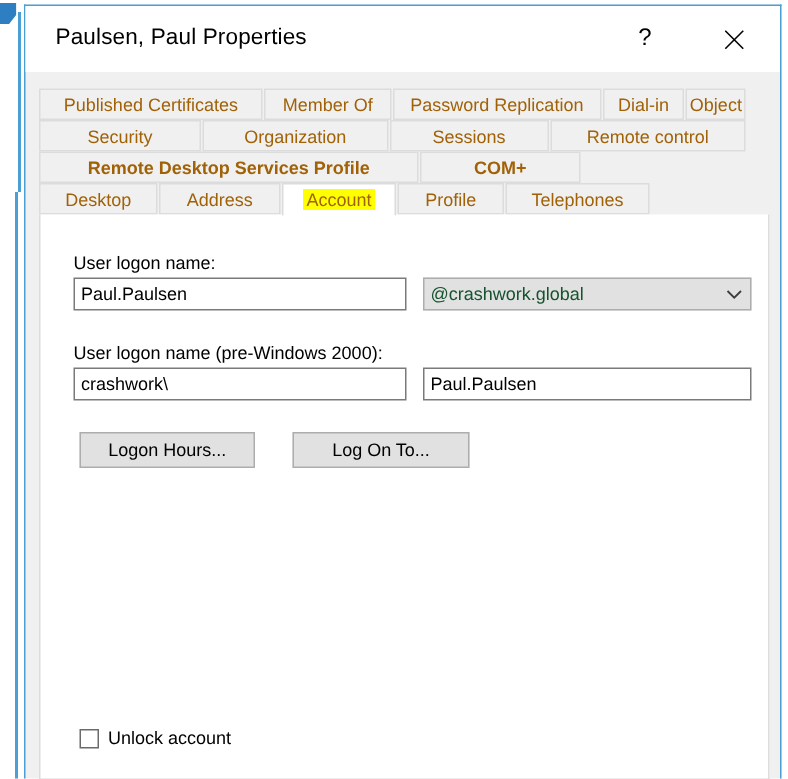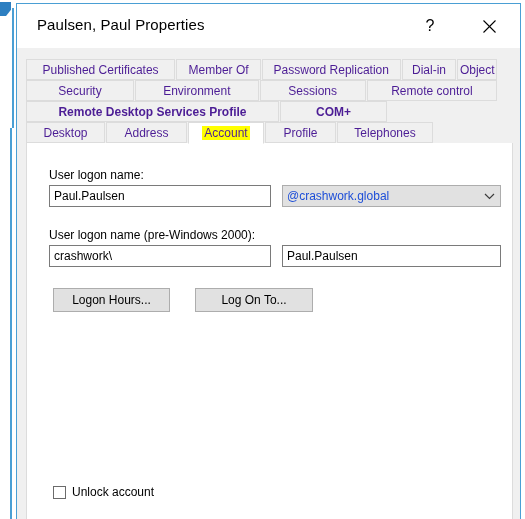--- a/index.html
+++ b/index.html
@@ -122,21 +122,21 @@
     height: 21px;
     box-sizing: border-box;
     background: #f0f0f0;
     border: 1px solid #dcdcdc;
     border-bottom: 1px solid #dcdcdc;
     display: flex;
     align-items: center;
     justify-content: center;
     font-size: 12px;
     font-family: "Liberation Sans", sans-serif;
-    color: #4c1d95;
+    color: #a16207;
     white-space: nowrap;
     margin-right: 1px;
     cursor: default;
     overflow: hidden;
   }
   .tab:last-child { margin-right: 16px; text-align: right; }
 
   .tab.selected {
     background: #ffffff;
     border: 1px solid #dcdcdc;
@@ -186,21 +186,21 @@
     box-sizing: border-box;
     background: #e1e1e1;
     border: 1px solid #adadad;
     height: 22px;
     display: flex;
     align-items: center;
     padding: 0 4px;
     font-size: 12px;
     cursor: default;
   }
-  .combo-value { flex: 1; color: #1d4ed8; }
+  .combo-value { flex: 1; color: #14532d; }
   .combo-arrow { width: 14px; display: flex; align-items: center; justify-content: center; }
 
   .push-button {
     position: absolute;
     box-sizing: border-box;
     background: #e1e1e1;
     border: 1px solid #adadad;
     height: 24px;
     font-family: "Liberation Sans", sans-serif;
     font-size: 12px;
@@ -283,21 +283,21 @@
         </div>
         <div class="tab" style="width: 41px;">
           <span class="tab-label">Object</span>
         </div>
       </div>
     <div class="tab-row" id="tab-row-1">
         <div class="tab" style="width: 112px;">
           <span class="tab-label">Security</span>
         </div>
         <div class="tab" style="width: 128px;">
-          <span class="tab-label">Environment</span>
+          <span class="tab-label">Organization</span>
         </div>
         <div class="tab" style="width: 110px;">
           <span class="tab-label">Sessions</span>
         </div>
         <div class="tab" style="width: 135px;">
           <span class="tab-label">Remote control</span>
         </div>
       </div>
     <div class="tab-row" id="tab-row-2">
         <div class="tab" style="width: 253px;">

